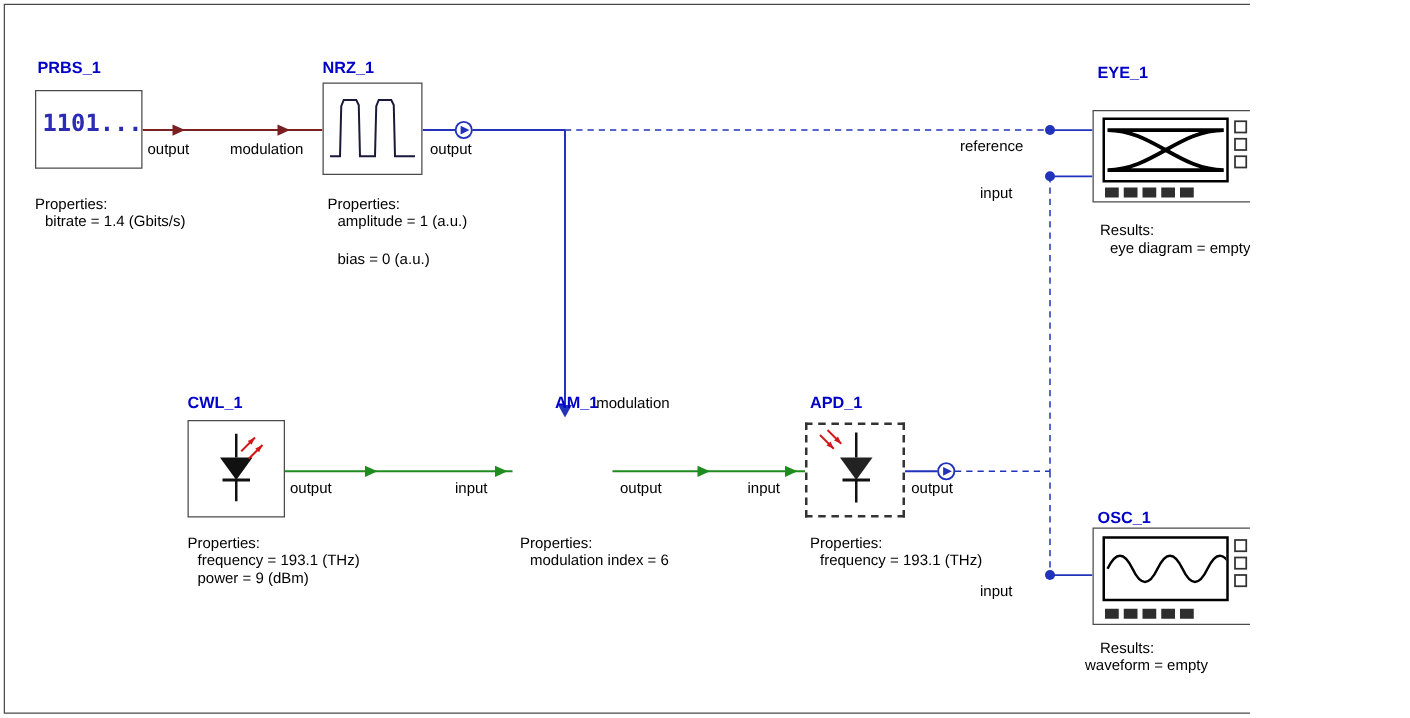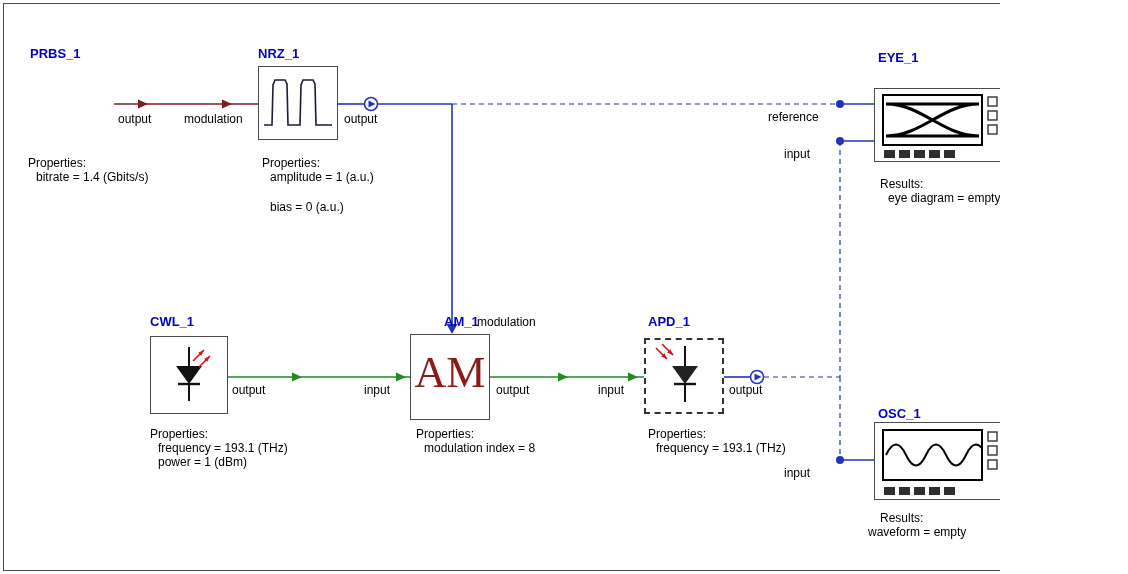--- a/index.html
+++ b/index.html
@@ -90,20 +90,23 @@
       <line x1="840" y1="141" x2="874" y2="141" class="wire-elec-thin"></line>
       <circle cx="840" cy="141" r="4" class="fill-elec"></circle>
     </g>
     <g>
       <line x1="840" y1="460" x2="874" y2="460" class="wire-elec-thin"></line>
       <circle cx="840" cy="460" r="4" class="fill-elec"></circle>
     </g>
   </svg>
 
   <div class="comp-label" style="left:30px;top:46px">PRBS_1</div>
+  <div class="box" style="left:28px;top:72px;width:86px;height:63px">
+    <div class="prbs-text">1101...</div>
+  </div>
   <div class="small" style="left:118px;top:112px">output</div>
   <div class="small" style="left:184px;top:112px">modulation</div>
   <div class="small" style="left:28px;top:156px">Properties:</div>
   <div class="small" style="left:36px;top:170px">bitrate = 1.4 (Gbits/s)</div>
 
   <div class="comp-label" style="left:258px;top:46px">NRZ_1</div>
   <div class="box" style="left:258px;top:66px;width:80px;height:74px">
     <svg width="78" height="72" viewBox="0 0 78 72">
       <polyline points="5,58 13,58 14,18 16,13 26,13 28,17 29,58 41,58 42,18 44,13 54,13 56,17 57,58 73,58" fill="none" stroke="#1a1a3a" stroke-width="1.6"></polyline>
     </svg>
@@ -147,31 +150,28 @@
       <line x1="38" y1="47" x2="38" y2="64" stroke="#111" stroke-width="2"></line>
       <line x1="42" y1="24" x2="53" y2="13" stroke="#D01818" stroke-width="1.6"></line>
       <polygon points="53,13 50.3,18.8 47.2,15.7" fill="#D01818"></polygon>
       <line x1="48" y1="30" x2="59" y2="19" stroke="#D01818" stroke-width="1.6"></line>
       <polygon points="59,19 56.3,24.8 53.2,21.7" fill="#D01818"></polygon>
     </svg>
   </div>
   <div class="small" style="left:232px;top:383px">output</div>
   <div class="small" style="left:150px;top:427px">Properties:</div>
   <div class="small" style="left:158px;top:441px">frequency = 193.1 (THz)</div>
-  <div class="small" style="left:158px;top:455px">power = 1 (dBm)</div>
+  <div class="small" style="left:158px;top:455px">power = 9 (dBm)</div>
 
   <div class="comp-label" style="left:444px;top:314px">AM_1</div>
   <div class="small" style="left:477px;top:315px">modulation</div>
-  <div class="box" style="left:410px;top:334px;width:80px;height:86px">
-    <div class="am-text">AM</div>
-  </div>
   <div class="small right" style="left:364px;top:383px;width:42px">input</div>
   <div class="small" style="left:496px;top:383px">output</div>
   <div class="small" style="left:416px;top:427px">Properties:</div>
-  <div class="small" style="left:424px;top:441px">modulation index = 8</div>
+  <div class="small" style="left:424px;top:441px">modulation index = 6</div>
 
   <div class="comp-label" style="left:648px;top:314px">APD_1</div>
   <div class="box dashed" style="left:644px;top:338px;width:80px;height:76px">
     <svg width="76" height="72" viewBox="0 0 76 72">
       <line x1="39" y1="6" x2="39" y2="26" stroke="#111" stroke-width="2"></line>
       <polygon points="26,26 52,26 39,44" fill="#222"></polygon>
       <line x1="28" y1="44" x2="50" y2="44" stroke="#111" stroke-width="2.4"></line>
       <line x1="39" y1="44" x2="39" y2="62" stroke="#111" stroke-width="2"></line>
       <line x1="10" y1="8" x2="21" y2="19" stroke="#D01818" stroke-width="1.6"></line>
       <polygon points="21,19 18.4,13.2 15.2,16.4" fill="#D01818"></polygon>

